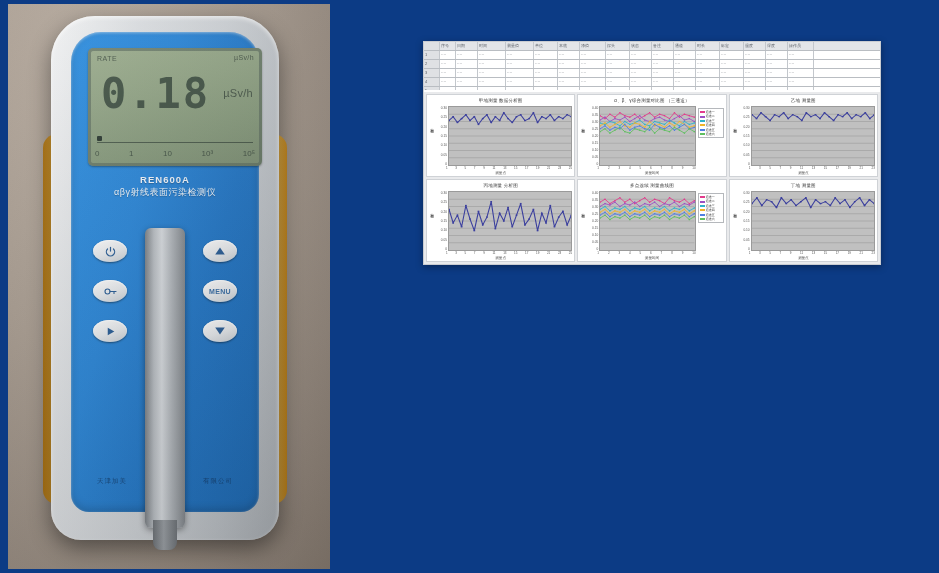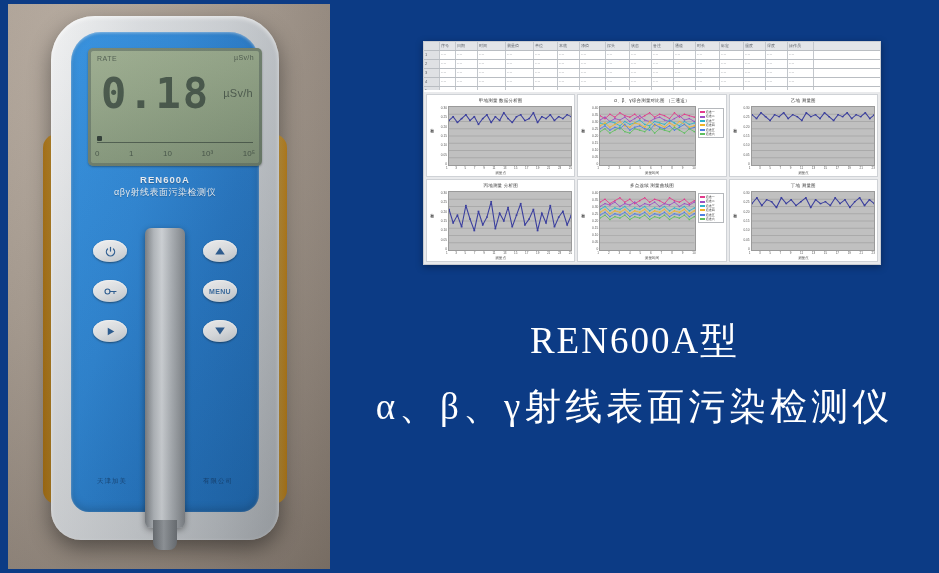--- a/index.html
+++ b/index.html
@@ -1078,18 +1078,14 @@
             <span>17</span>
             <span>19</span>
             <span>21</span>
             <span>23</span>
           </div>
           <div class="xlab">测量点</div>
         </div>
       </div>
   </div>
 
-  <div class="title-block">
-    <div class="t1">REN600A型</div>
-    <div class="t2">α、β、γ射线表面污染检测仪</div>
-  </div>
 
 </div>
 
 </body></html>

